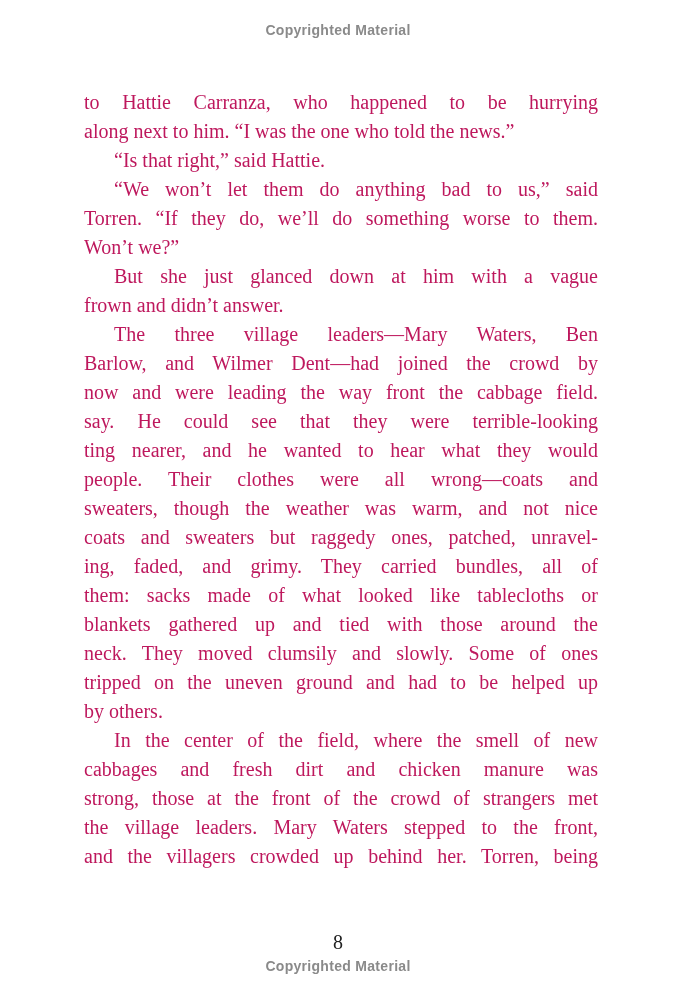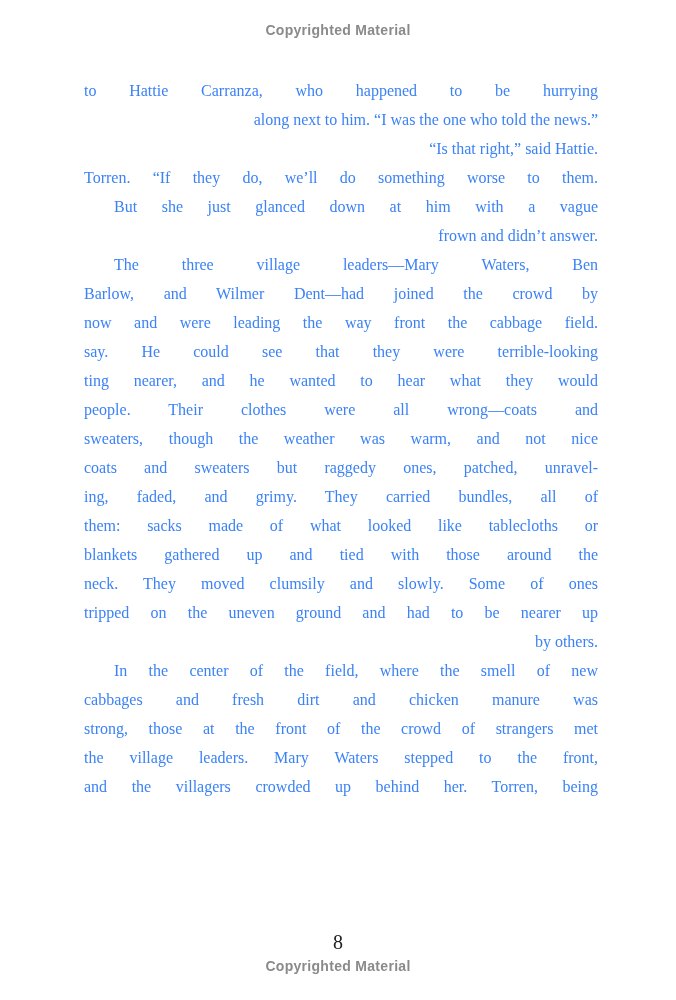--- a/index.html
+++ b/index.html
@@ -34,29 +34,29 @@
     right: 0;
     top: 931px;
     text-align: center;
     font-family: "Liberation Serif", "DejaVu Serif", serif;
     font-size: 20px;
     color: #222222;
   }
   .body-text {
     position: absolute;
     left: 84px;
-    top: 76px;
+    top: 88px;
     width: 514px;
-    color: #3b82f6;
-    font-size: 16px;
+    color: #be185d;
+    font-size: 20px;
     line-height: 29px;
   }
   .paragraph { margin: 0; }
   .line {
-    text-align: right;
+    text-align: left;
     white-space: normal;
   }
   .line.j {
     text-align: justify;
     text-align-last: justify;
   }
   .line.ind {
     text-indent: 30px;
   }
 </style>
@@ -68,40 +68,42 @@
 
   <div class="body-text" id="body-text">
       <div class="paragraph">
         <div class="line j">to Hattie Carranza, who happened to be hurrying</div>
         <div class="line">along next to him. “I was the one who told the news.”</div>
       </div>
       <div class="paragraph">
         <div class="line ind">“Is that right,” said Hattie.</div>
       </div>
       <div class="paragraph">
+        <div class="line j ind">“We won’t let them do anything bad to us,” said</div>
         <div class="line j">Torren. “If they do, we’ll do something worse to them.</div>
+        <div class="line">Won’t we?”</div>
       </div>
       <div class="paragraph">
         <div class="line j ind">But she just glanced down at him with a vague</div>
         <div class="line">frown and didn’t answer.</div>
       </div>
       <div class="paragraph">
         <div class="line j ind">The three village leaders—Mary Waters, Ben</div>
         <div class="line j">Barlow, and Wilmer Dent—had joined the crowd by</div>
         <div class="line j">now and were leading the way front the cabbage field.</div>
         <div class="line j">say. He could see that they were terrible-looking</div>
         <div class="line j">ting nearer, and he wanted to hear what they would</div>
         <div class="line j">people. Their clothes were all wrong—coats and</div>
         <div class="line j">sweaters, though the weather was warm, and not nice</div>
         <div class="line j">coats and sweaters but raggedy ones, patched, unravel-</div>
         <div class="line j">ing, faded, and grimy. They carried bundles, all of</div>
         <div class="line j">them: sacks made of what looked like tablecloths or</div>
         <div class="line j">blankets gathered up and tied with those around the</div>
         <div class="line j">neck. They moved clumsily and slowly. Some of ones</div>
-        <div class="line j">tripped on the uneven ground and had to be nearer up</div>
+        <div class="line j">tripped on the uneven ground and had to be helped up</div>
         <div class="line">by others.</div>
       </div>
       <div class="paragraph">
         <div class="line j ind">In the center of the field, where the smell of new</div>
         <div class="line j">cabbages and fresh dirt and chicken manure was</div>
         <div class="line j">strong, those at the front of the crowd of strangers met</div>
         <div class="line j">the village leaders. Mary Waters stepped to the front,</div>
         <div class="line j">and the villagers crowded up behind her. Torren, being</div>
       </div>
     </div>

